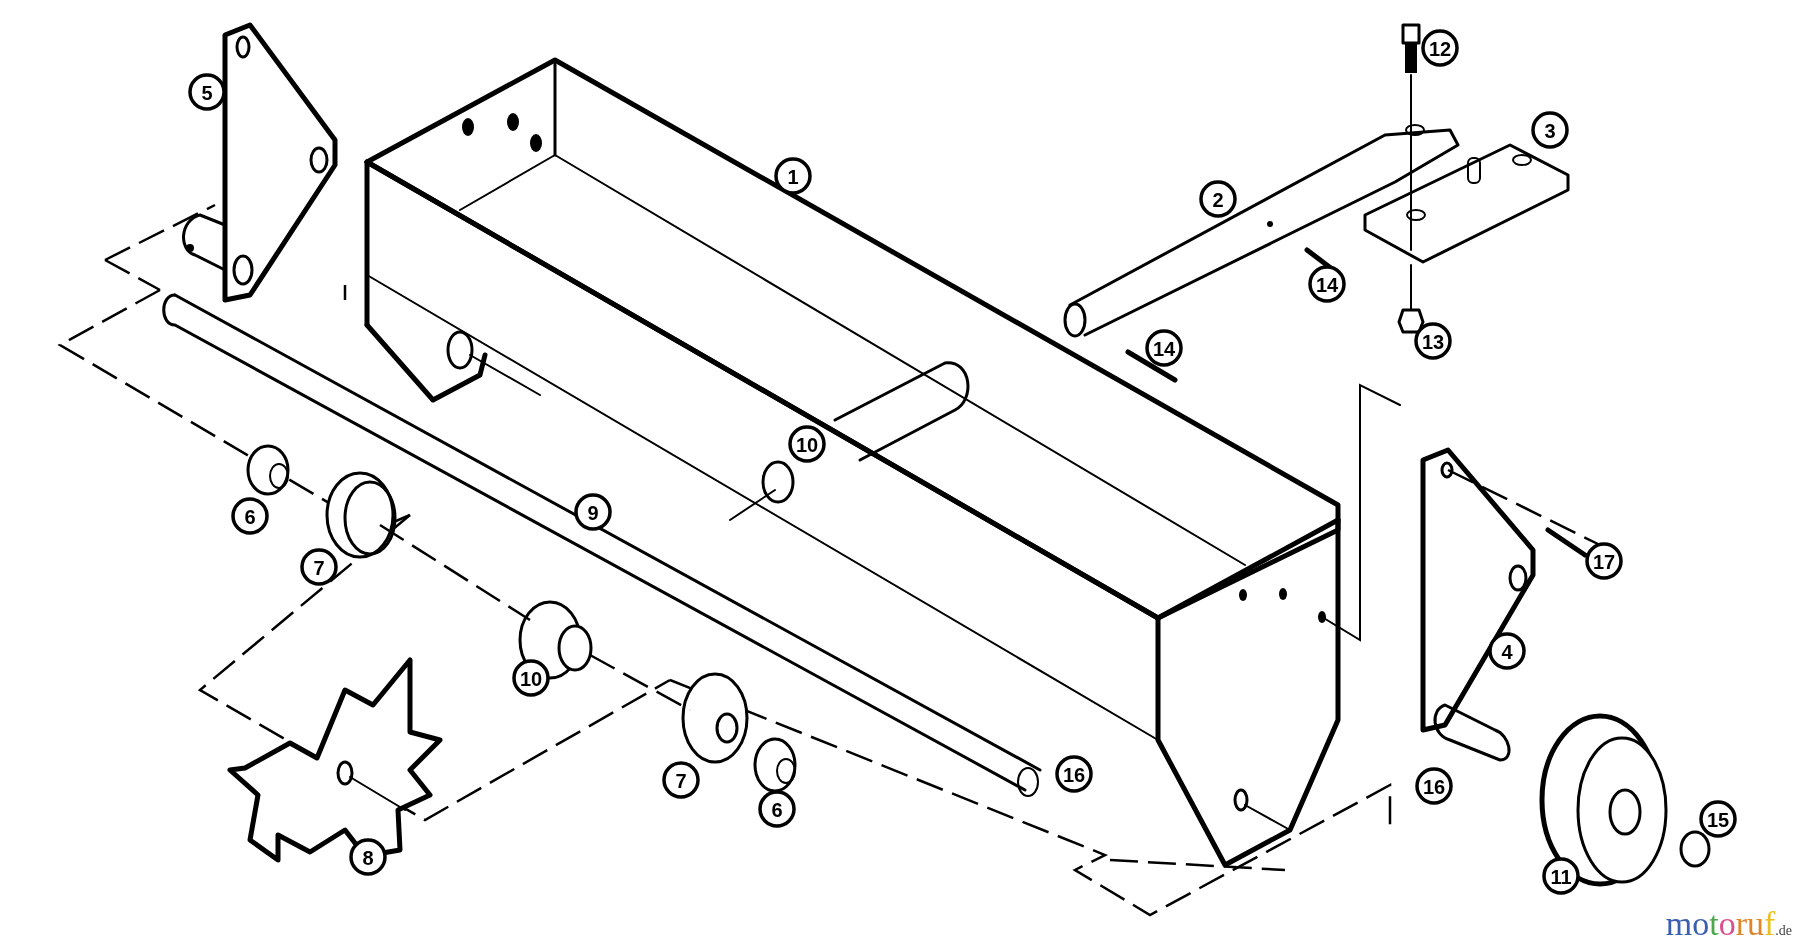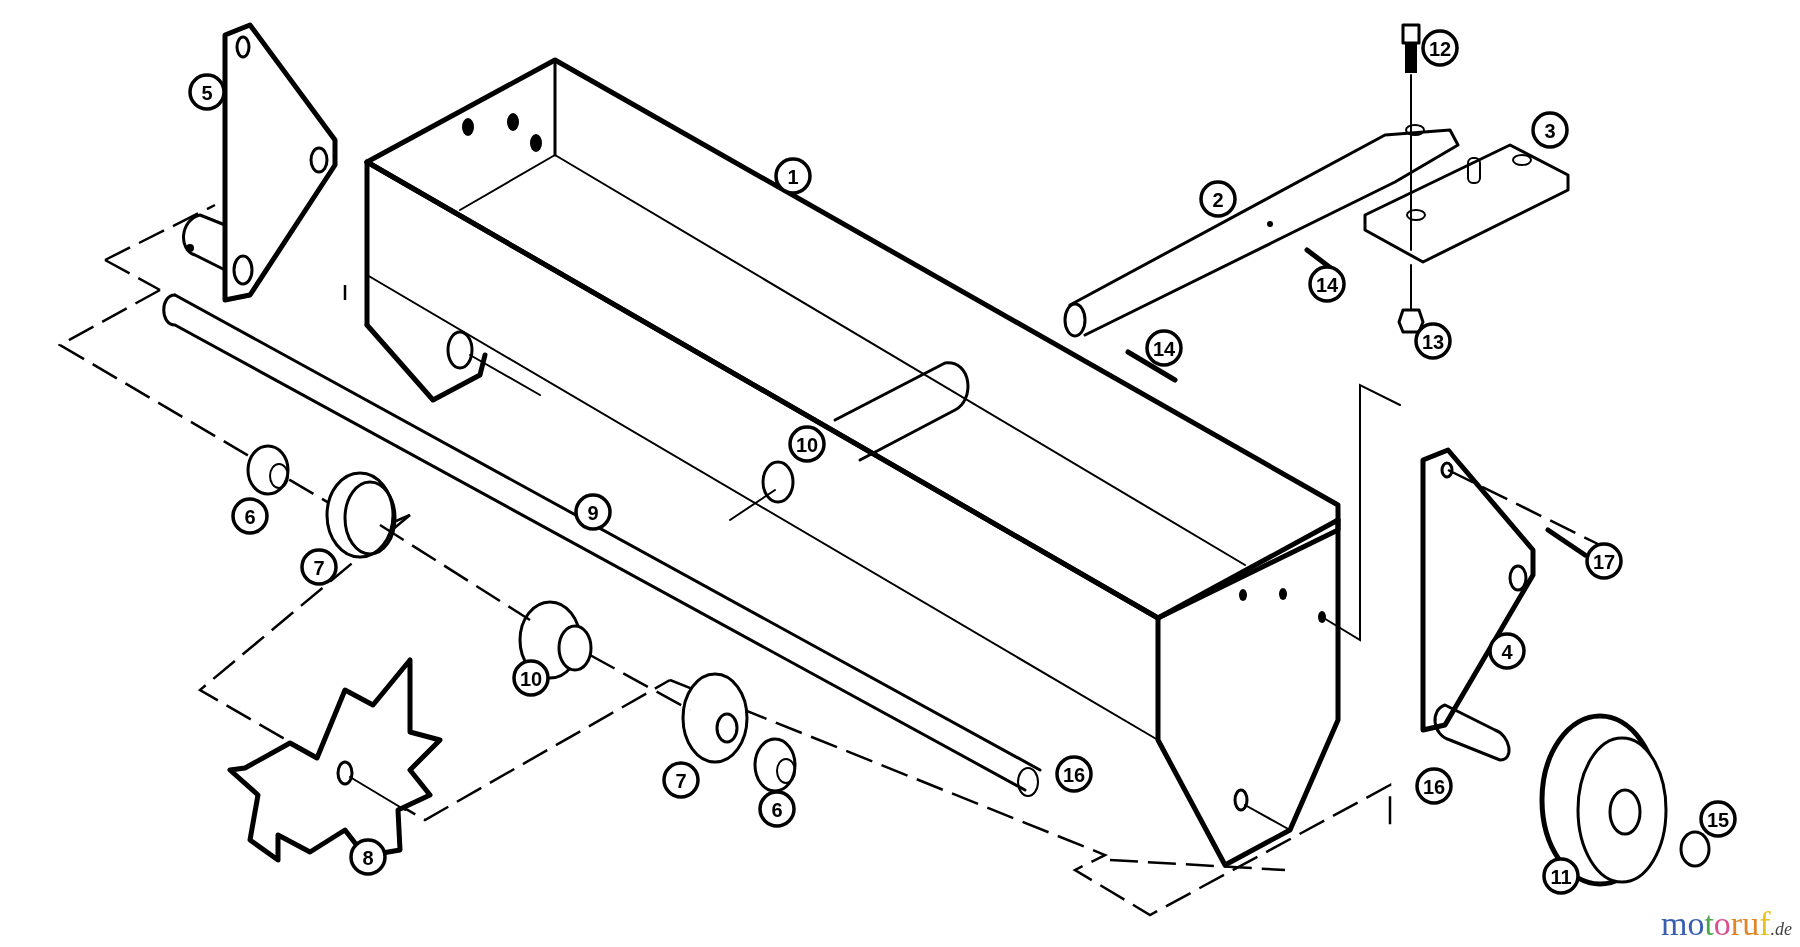--- a/index.html
+++ b/index.html
@@ -6,21 +6,21 @@
   body { width:1800px; height:947px; overflow:hidden; position:relative; font-family:"Liberation Sans", sans-serif; }
   #diagram { position:absolute; left:0; top:0; width:1800px; height:947px; }
   .thick { stroke:#000; stroke-width:5; fill:none; stroke-linejoin:round; stroke-linecap:round; }
   .med { stroke:#000; stroke-width:3; fill:none; stroke-linejoin:round; stroke-linecap:round; }
   .thin { stroke:#000; stroke-width:2; fill:none; stroke-linecap:round; }
   .dash { stroke:#000; stroke-width:2.5; fill:none; stroke-dasharray:28 10; }
   .fillw { fill:#fff; }
   .callout circle { fill:#fff; stroke:#000; stroke-width:3.5; }
   .callout text { font-family:"Liberation Sans", sans-serif; font-weight:bold; font-size:20px; fill:#000; text-anchor:middle; dominant-baseline:central; }
   .watermark { position:absolute; right:8px; bottom:6px; font-family:"Liberation Serif", serif; font-size:34px; line-height:1; }
-  .watermark .tld { font-size:18px; color:#444;font-style:italic; }
+  .watermark .tld { font-size:14px; color:#444; }
 </style>
 </head>
 <body>
 
 <svg id="diagram" viewBox="0 0 1800 947" xmlns="http://www.w3.org/2000/svg">
 
   <g>
     <path class="dash" d="M105,260 L215,205"></path>
     <path class="dash" d="M105,260 L160,290"></path>
     <path class="dash" d="M160,290 L60,345 L375,530 L410,515"></path>

